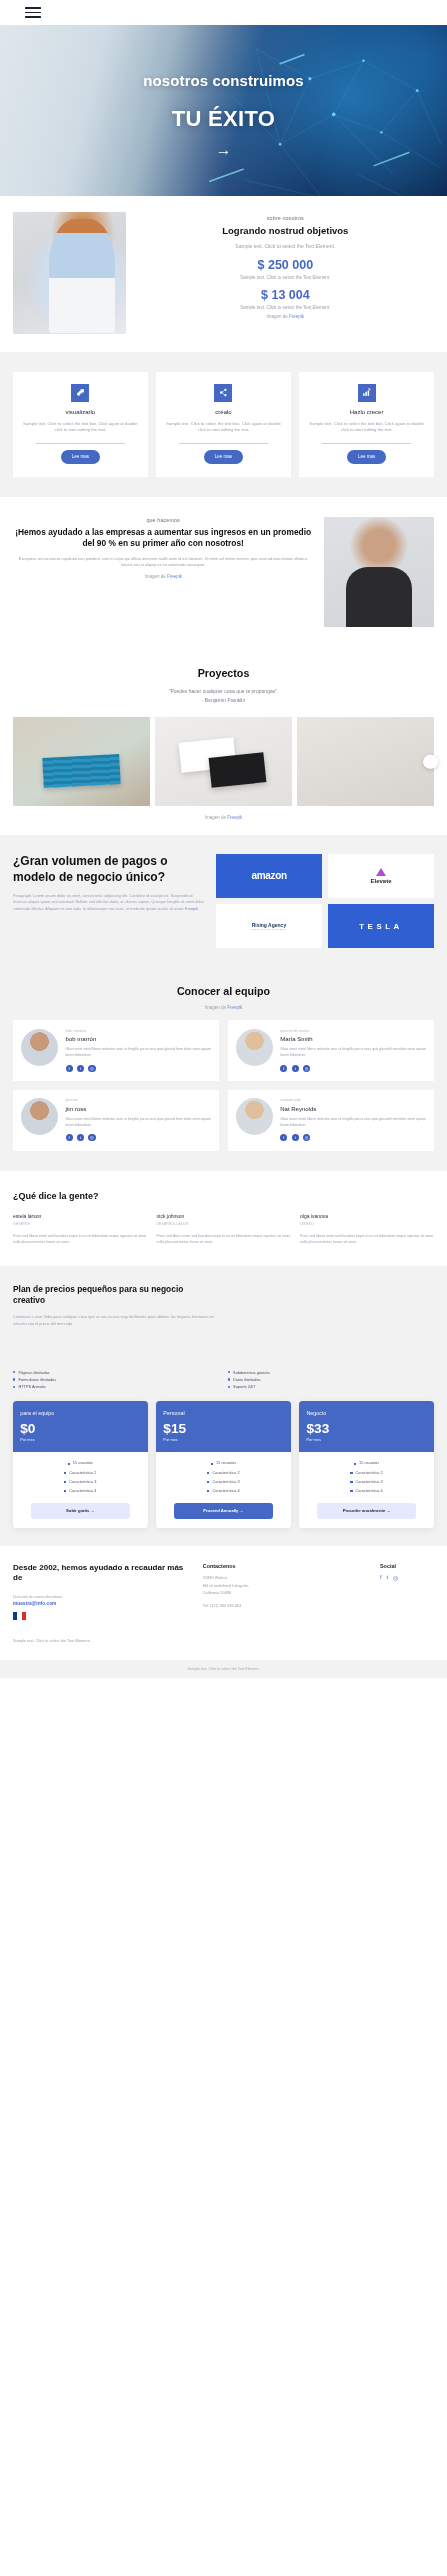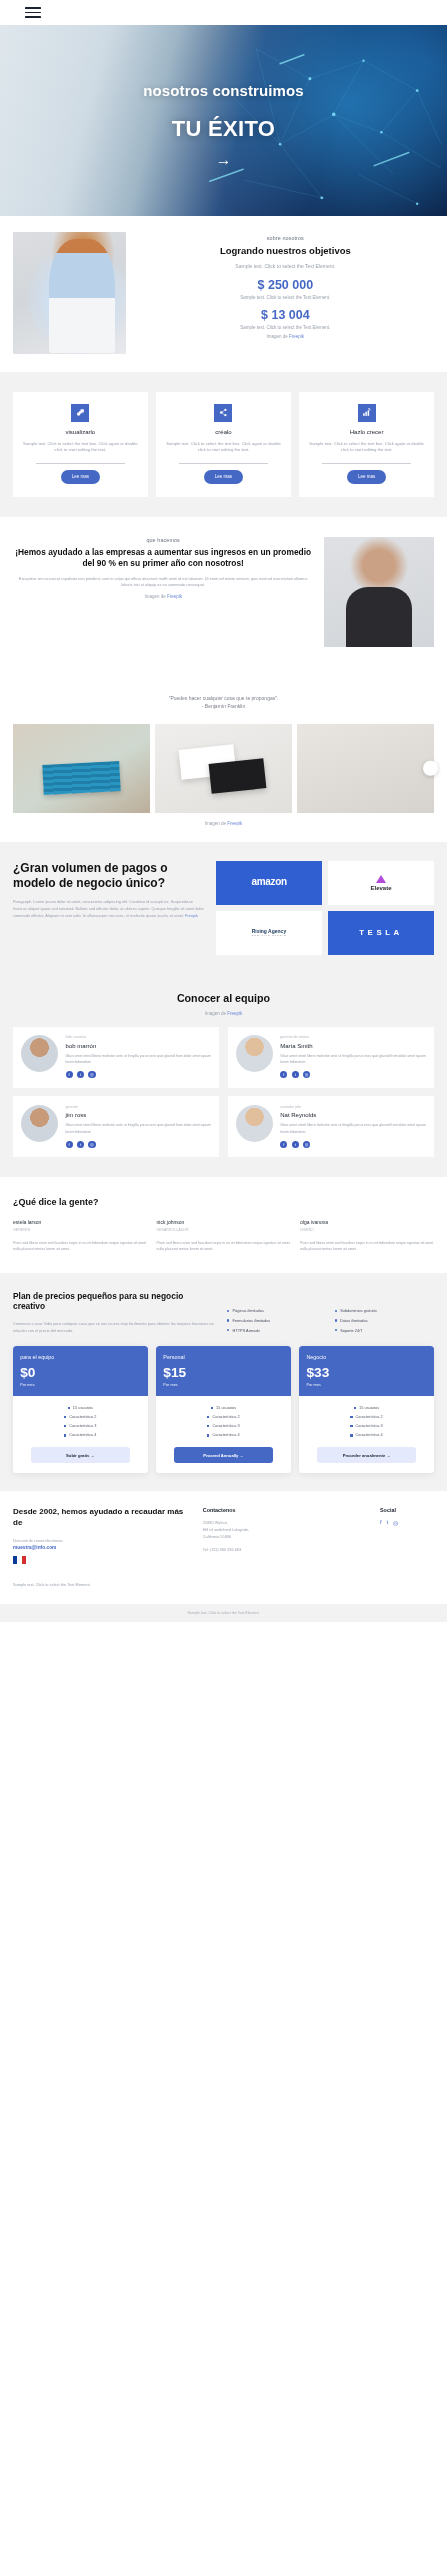--- a/index.html
+++ b/index.html
@@ -15,21 +15,21 @@
   
   .topbar {
     height: 25px; background: #fff; display: flex; align-items: center;
     padding-left: 25px;
   }
   .burger { width: 15.5px; display: flex; flex-direction: column; gap: 3px; cursor: pointer; }
   .burger span { display: block; height: 1.8px; background: #1b2230; border-radius: 0.6px; }
 
   
   .hero {
-    position: relative; height: 191px; overflow: hidden;
+    position: relative; height: 171px; overflow: hidden;
     background:
       radial-gradient(circle at 78% 42%, rgba(46,160,230,.55) 0%, rgba(9,36,84,0) 42%),
       radial-gradient(circle at 96% 20%, rgba(30,120,200,.5) 0%, rgba(9,36,84,0) 38%),
       linear-gradient(105deg, #dfe7ec 0%, #cfdbe4 22%, #9fb6c6 36%, #2a4f82 54%, #10254f 72%, #0a1b3d 100%);
   }
   .hero .net { position:absolute; inset:0; opacity:.85; }
   .hero-inner {
     position: relative; z-index: 3; height: 100%;
     display: flex; flex-direction: column; align-items: center; justify-content: center;
     padding-top: 8.4px;
@@ -178,21 +178,21 @@
   }
 
   
   .t-grid { display:grid; grid-template-columns: 1fr 1fr 1fr; gap: 9.5px; margin-top: 12px; }
   .t-name { font-size: 5px; color:#2a3039; }
   .t-role { font-size: 3.6px; color:#b3b8c0; margin-top: 3px; }
   .t-txt { font-size: 3.6px; color:#9aa1ab; line-height:1.8; margin-top: 7.2px; }
   .left-h2 { font-size: 9px; font-weight:700; text-align:left; color:#111; }
 
   
-  .price-head { display:flex; gap: 12px; padding: 18px 13px 3.6px; }
+  .price-head { display:flex; gap: 26px; padding: 18px 13px 3.6px; flex-direction: column; }
   .price-head .l { width: 48%; }
   .price-head h3 { font-size: 8.4px; font-weight:700; line-height:1.3; color:#111; }
   .price-head p { font-size: 3.9px; color:#9aa1ab; line-height:1.8; margin-top: 7.2px; }
   .feat-cols { flex:1; display:grid; grid-template-columns:1fr 1fr; gap: 2.4px 8.4px; padding-top: 16.7px; }
   .feat { font-size: 3.9px; color:#4b5160; display:flex; gap:3px; align-items:center; }
   .dot { width:2.4px;height:2.4px;border-radius:50%;background:#4668c5; flex:0 0 2.4px; }
 
   .plans { display:flex; gap: 8.4px; padding: 8.4px 13px 18px; }
   .plan { flex:1; background:#fff; border-radius: 3.6px; box-shadow: 0 1.8px 7.2px rgba(0,0,0,.07); overflow:hidden; }
   .plan-top { background:#4668c5; color:#fff; padding: 8.4px 7.2px 9.5px; }
@@ -266,21 +266,21 @@
       <a class="hero-arrow" href="#">→</a>
     </div>
   </section>
 
   <section class="about">
     <div class="about-photo">
         <div class="fig"></div>
       </div>
     <div class="about-body">
       <div class="eyebrow">sobre nosotros</div>
-      <div class="h2">Logrando nuestros objetivos</div>
+      <div class="h2">Logrando nostrud objetivos</div>
       <div class="muted" style="margin-top:5.4px">Sample text. Click to select the Text Element.</div>
       <div class="stat">$ 250 000</div>
       <div class="stat-cap">Sample text. Click to select the Text Element.</div>
       <div class="stat">$ 13 004</div>
       <div class="stat-cap">Sample text. Click to select the Text Element.</div>
       <div class="credit">
         <span>Imagen de </span><a href="#">Freepik</a>
       </div>
     </div>
   </section>
@@ -343,20 +343,21 @@
       <div class="credit">
         <span>Imagen de </span><a href="#">Freepik</a>
       </div>
     </div>
     <div class="what-photo">
         <div class="torso"></div>
       </div>
   </section>
 
   <section class="sec" style="padding-bottom:15.5px">
+    <div class="h2">Proyectos</div>
     <div class="quote">
       <div>"Puedes hacer cualquier cosa que te propongas".</div>
       <div>- Benjamín Franklin</div>
     </div>
     <div class="carousel">
       <div class="slide a">
           <div class="stack"></div>
         </div>
       <div class="slide b">
           <div class="cardw"></div>

